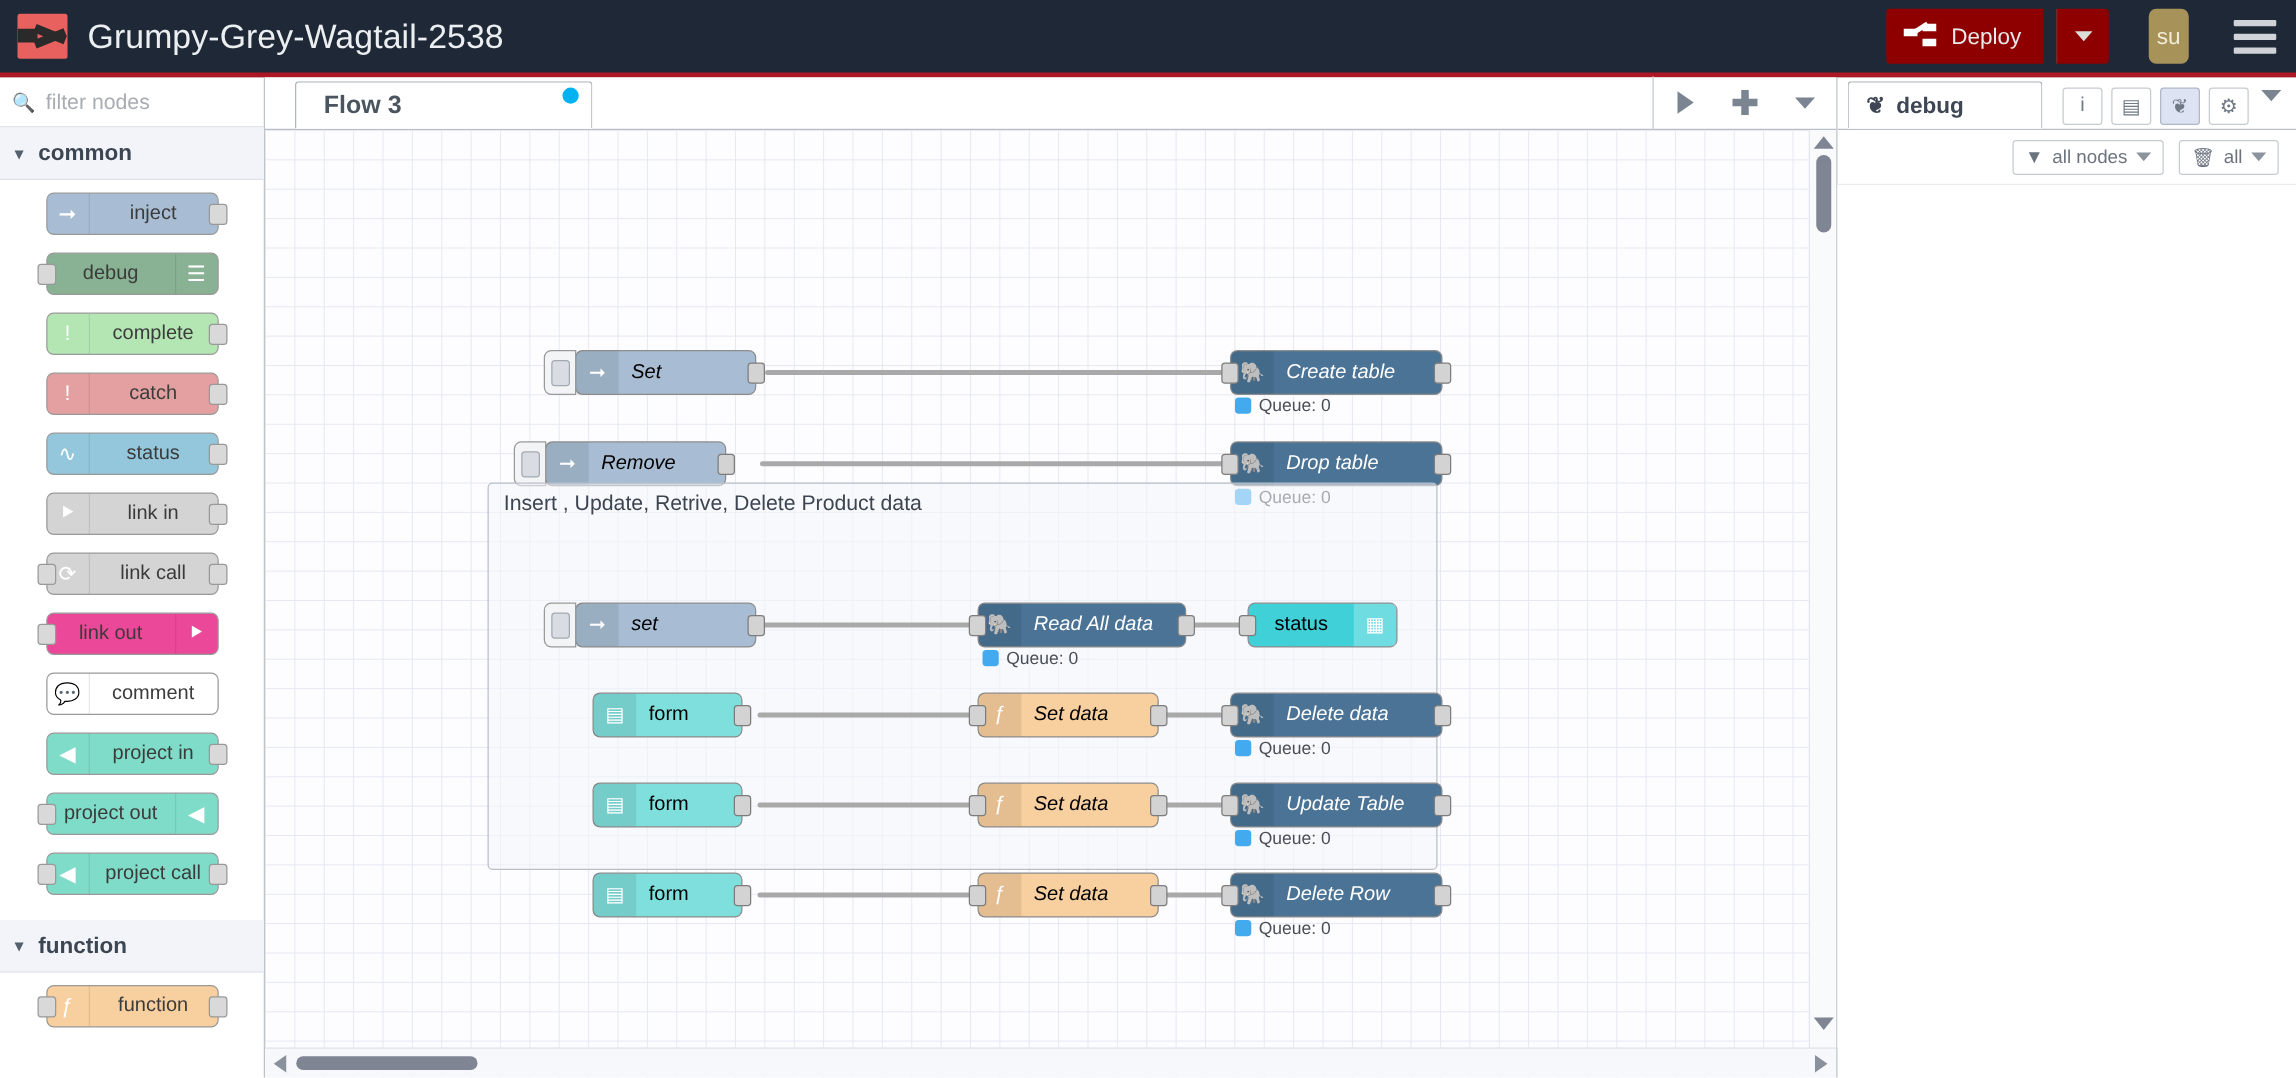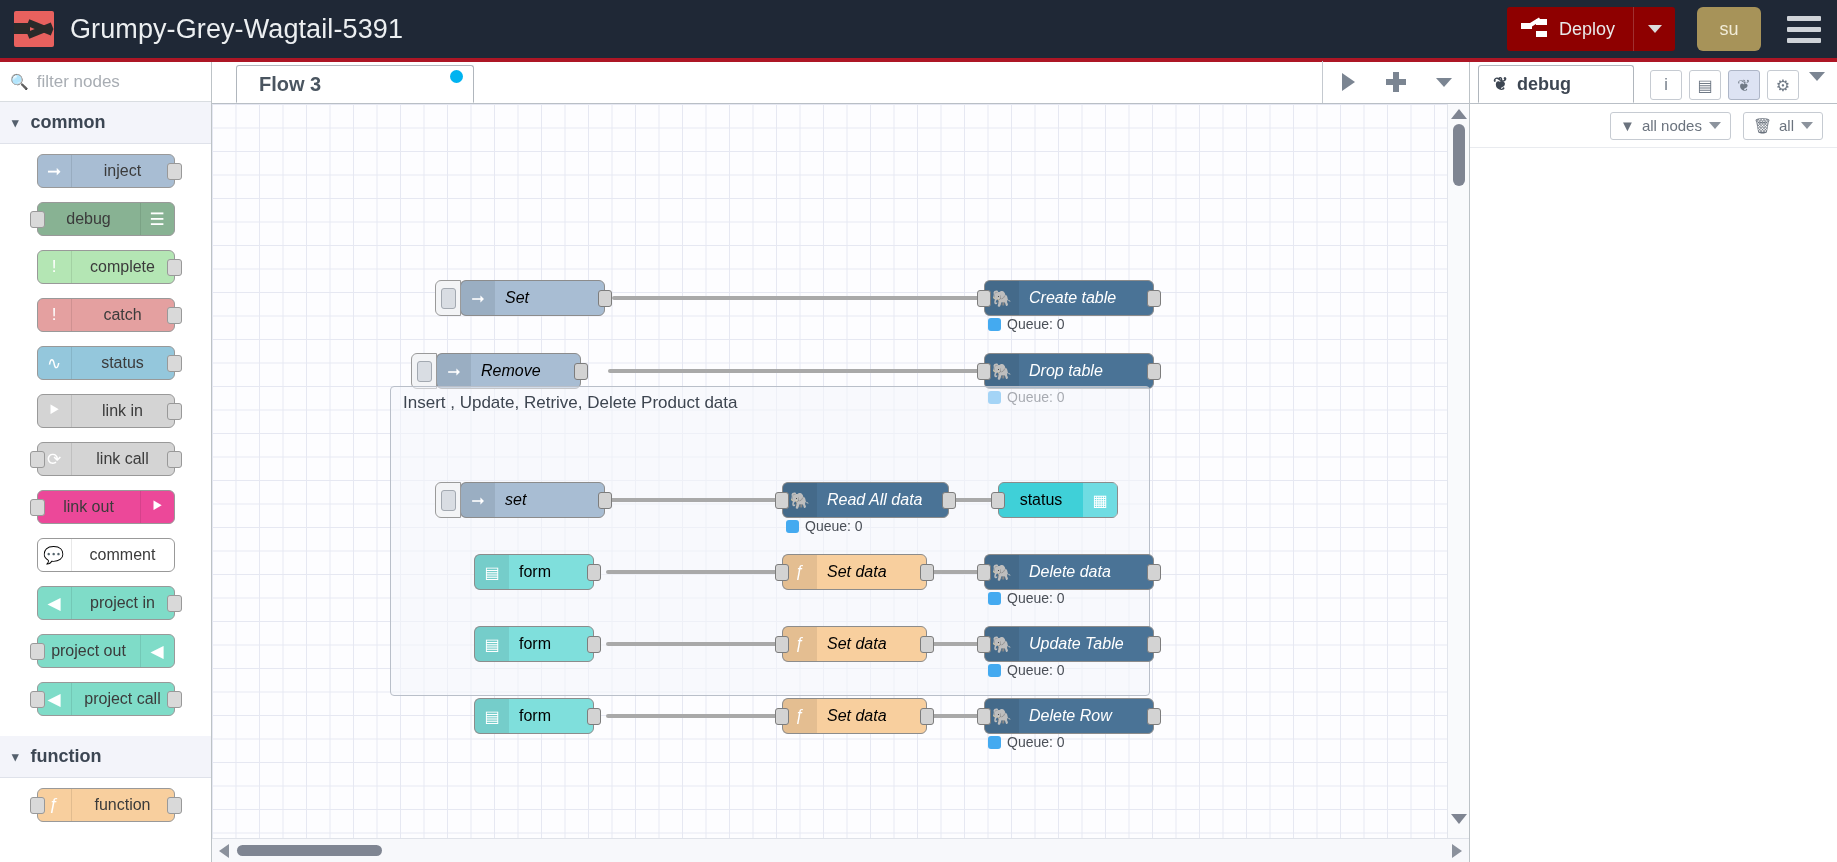--- a/index.html
+++ b/index.html
@@ -37,21 +37,21 @@
   .logo .bar {
     position: absolute; left: 0; top: 12px; width: 16px; height: 11px;
     background: #2a2a2a;
   }
   .app-title {
     color: #eceff1; font-size: 27px; font-weight: 400;
     letter-spacing: 0.1px;
   }
   .header-right {
     margin-left: auto; display: flex; align-items: center;
-    margin-right: 16px; gap: 0; padding-left: 42px;
+    margin-right: 16px; gap: 10px; padding-left: 42px;
   }
   .deploy-btn {
     height: 44px; background: #8e0000; color: #e9e9e9;
     display: flex; align-items: center; cursor: pointer;
     border-radius: 3px 0 0 3px; padding: 0 18px 0 14px;
     font-size: 18px; gap: 12px;
   }
   .deploy-icon { width: 26px; height: 20px; position: relative; }
   .deploy-icon i {
     position: absolute; background: #fff; display: block;
@@ -65,21 +65,21 @@
     border-left: 1px solid #a03030;
     border-radius: 0 3px 3px 0;
     display: flex; align-items: center; justify-content: center;
     cursor: pointer;
   }
   .caret-down {
     width: 0; height: 0; border-left: 7px solid transparent;
     border-right: 7px solid transparent; border-top: 8px solid #dcdcdc;
   }
   .avatar {
-    width: 64px; height: 44px; border-radius: 6px;
+    width: 32px; height: 44px; border-radius: 6px;
     background: #a79359; color: #f2ecd8;
     display: flex; align-items: center; justify-content: center;
     font-size: 18px; margin-left: 22px; cursor: pointer;
   }
   .hamburger {
     margin-left: 26px; width: 34px; cursor: pointer;
     display: flex; flex-direction: column; gap: 6px;
   }
   .hamburger span { display:block; height: 5px; background: #cfd3d8; border-radius:1px;}
 
@@ -297,21 +297,21 @@
     border-right:6px solid transparent;border-top:7px solid #8c939d;}
   .debug-list { height: 690px; background: #fff; }
 </style>
 </head>
 <body>
 
 <div class="header">
   <div class="logo">
       <span class="bar"></span>
     </div>
-  <div class="app-title">Grumpy-Grey-Wagtail-5391</div>
+  <div class="app-title">Grumpy-Grey-Wagtail-2538</div>
   <div class="header-right">
     <div class="deploy-btn">
       <span class="deploy-icon">
           <i></i>
           <i></i>
           <i></i>
           <i></i>
         </span>
       <span>Deploy</span>
     </div>

